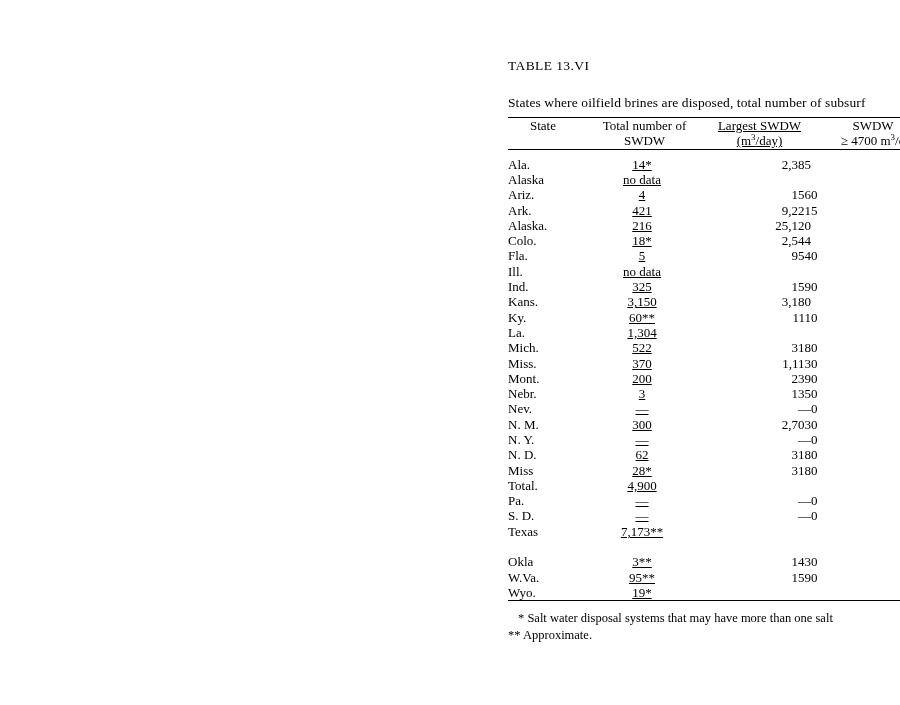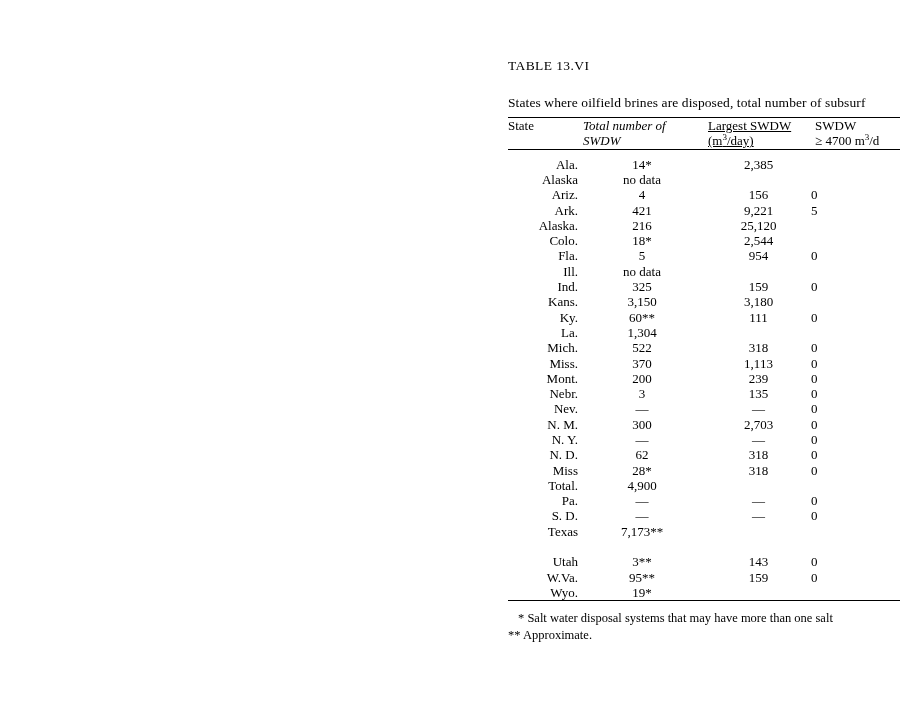--- a/index.html
+++ b/index.html
@@ -64,41 +64,41 @@
     font-weight: normal;
   }
 
   .col-state   { width: 70px; }
   .col-total   { width: 128px; }
   .col-largest { width: 105px; }
   .col-swdw    { width: 120px; }
 
   thead th {
     font-size: 13px;
-    text-align: left;
+    text-align: center;
     padding-top: 8px;
     padding-bottom: 8px;
     line-height: 1.18;
     white-space: nowrap;
   }
-  thead th.c-total { padding-left: 5px; font-style: italic; }
+  thead th.c-total { padding-left: 5px; }
   thead th.c-largest { padding-left: 2px; text-decoration: underline; }
   thead th.c-swdw { padding-left: 4px; }
 
   tbody td {
     height: 15.3px;
     line-height: 15.3px;
     font-size: 13px;
     white-space: nowrap;
   }
   tbody tr:first-child td { padding-top: 7px; }
 
-  td.c-state { text-align: right; padding-left: 1px; }
-  td.c-total { text-align: center; padding-right: 22px; }
-  td.c-largest { text-align: center; padding-right: 18px; }
+  td.c-state { text-align: left; padding-left: 1px; }
+  td.c-total { text-align: center; padding-right: 22px; text-decoration: underline; }
+  td.c-largest { text-align: right; padding-right: 18px; }
   td.c-swdw { text-align: left; padding-left: 22px; }
 
   tr.gap td { height: 15.3px; }
 
   .footnotes {
     font-size: 12.5px;
     line-height: 1.32;
     margin-top: 4px;
     padding-top: 5px;
   }
@@ -305,21 +305,21 @@
             <td class="c-largest"></td>
             <td class="c-swdw"></td>
           </tr>
           <tr class="gap">
             <td class="c-state"></td>
             <td class="c-total"></td>
             <td class="c-largest"></td>
             <td class="c-swdw"></td>
           </tr>
           <tr>
-            <td class="c-state">Utah</td>
+            <td class="c-state">Okla</td>
             <td class="c-total">3**</td>
             <td class="c-largest">143</td>
             <td class="c-swdw">0</td>
           </tr>
           <tr>
             <td class="c-state">W.Va.</td>
             <td class="c-total">95**</td>
             <td class="c-largest">159</td>
             <td class="c-swdw">0</td>
           </tr>

